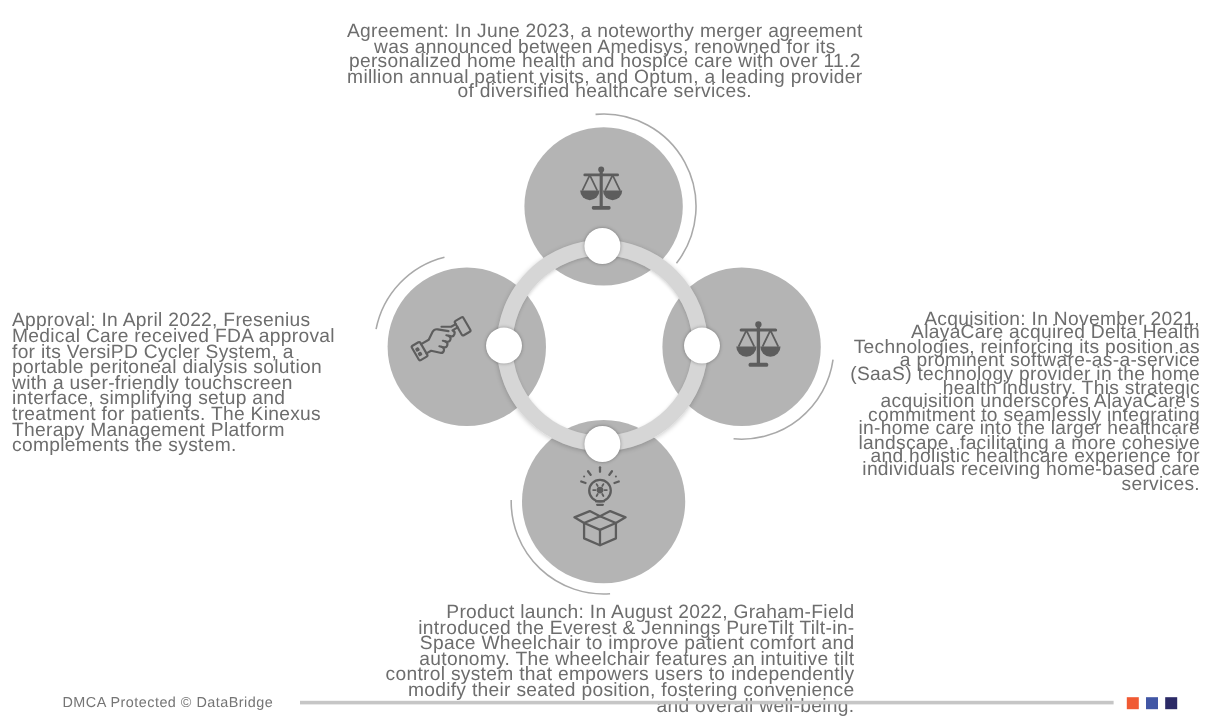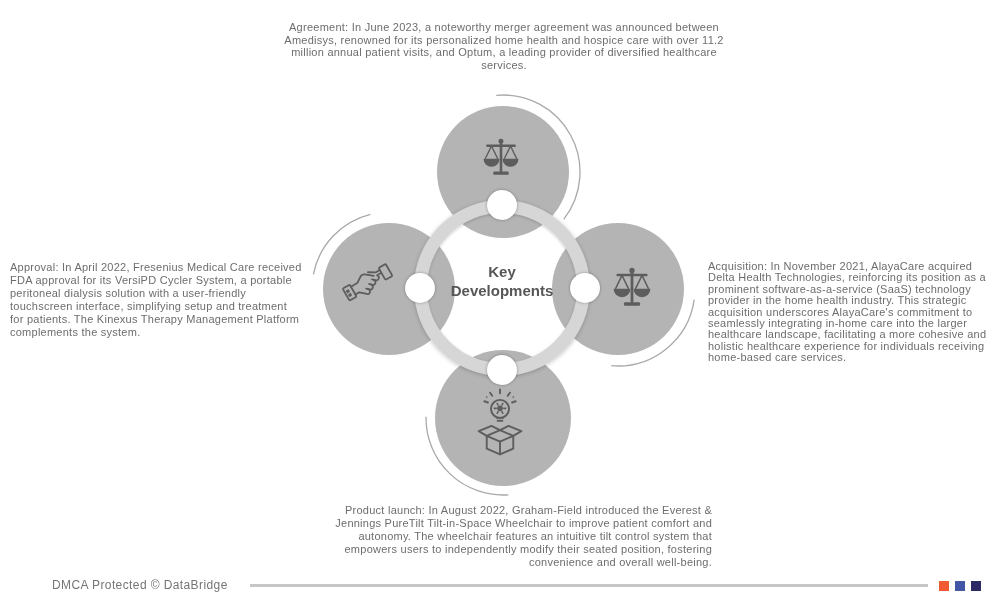--- a/index.html
+++ b/index.html
@@ -6,27 +6,27 @@
   .canvas {
     position: relative;
     width: 1008px;
     height: 600px;
     background: var(--page-bg, #ffffff);
     font-family: "Liberation Sans", sans-serif;
     overflow: hidden;
   }
   .para {
     position: absolute;
-    font-size: 11px;
+    font-size: 16px;
     letter-spacing: 0.25px;
     color: var(--paragraph-text, #6d6d6d);
   }
   .para-top    { left: 284px; top: 21px;  width: 440px; text-align: center; line-height: 12.6px; }
   .para-left   { left: 10px;  top: 261px; width: 292px; text-align: left;  line-height: 13px; }
-  .para-right  { left: 708px; top: 261px; width: 292px; text-align: left;   line-height: 11.4px; }
+  .para-right  { left: 708px; top: 261px; width: 292px; text-align: right;   line-height: 11.4px; }
   .para-bottom { left: 308px; top: 504px; width: 404px; text-align: right; line-height: 13px; }
 
   .arcs { position: absolute; left: 0; top: 0; pointer-events: none; }
 
   .node-circle {
     position: absolute;
     border-radius: 50%;
     background: var(--node-circle, #b4b4b4);
     display: flex;
     align-items: center;
@@ -188,21 +188,20 @@
       <path d="M10 50.5 L1.5 45.5 L15 40 L24 44.5"></path>
       <path d="M38 50.5 L46.5 45.5 L33 40 L24 44.5"></path>
     </svg>
   </div>
 
   <div class="ring"></div>
   <div class="ring-node rn-top"></div>
   <div class="ring-node rn-left"></div>
   <div class="ring-node rn-right"></div>
   <div class="ring-node rn-bottom"></div>
-  <div class="center-label">Key Developments</div>
 
   <div class="para para-top">Agreement: In June 2023, a noteworthy merger agreement was announced between Amedisys, renowned for its personalized home health and hospice care with over 11.2 million annual patient visits, and Optum, a leading provider of diversified healthcare services.</div>
   <div class="para para-left">Approval: In April 2022, Fresenius Medical Care received FDA approval for its VersiPD Cycler System, a portable peritoneal dialysis solution with a user-friendly touchscreen interface, simplifying setup and treatment for patients. The Kinexus Therapy Management Platform complements the system.</div>
   <div class="para para-right">Acquisition: In November 2021, AlayaCare acquired Delta Health Technologies, reinforcing its position as a prominent software-as-a-service (SaaS) technology provider in the home health industry. This strategic acquisition underscores AlayaCare's commitment to seamlessly integrating in-home care into the larger healthcare landscape, facilitating a more cohesive and holistic healthcare experience for individuals receiving home-based care services.</div>
   <div class="para para-bottom">Product launch: In August 2022, Graham-Field introduced the Everest &amp; Jennings PureTilt Tilt-in-Space Wheelchair to improve patient comfort and autonomy. The wheelchair features an intuitive tilt control system that empowers users to independently modify their seated position, fostering convenience and overall well-being.</div>
 
   <div class="footer-text">DMCA Protected © DataBridge</div>
   <div class="footer-line"></div>
   <div class="brand-square bs-1" style="background: rgb(240, 90, 51);"></div>
   <div class="brand-square bs-2" style="background: rgb(65, 86, 165);"></div>

